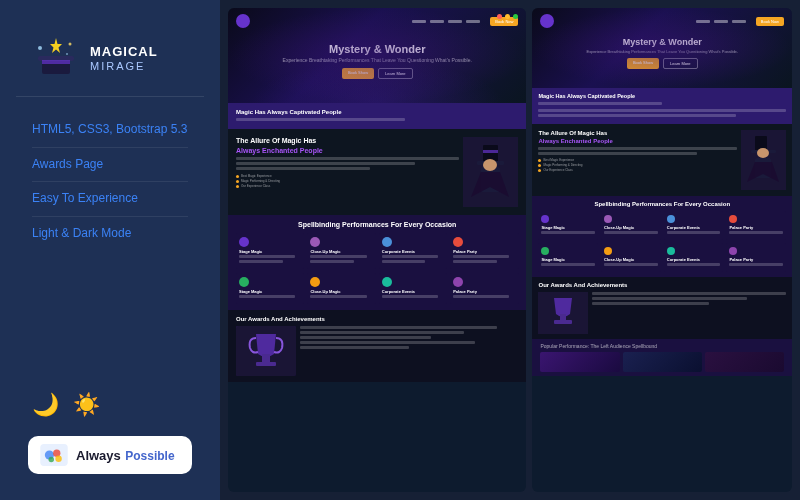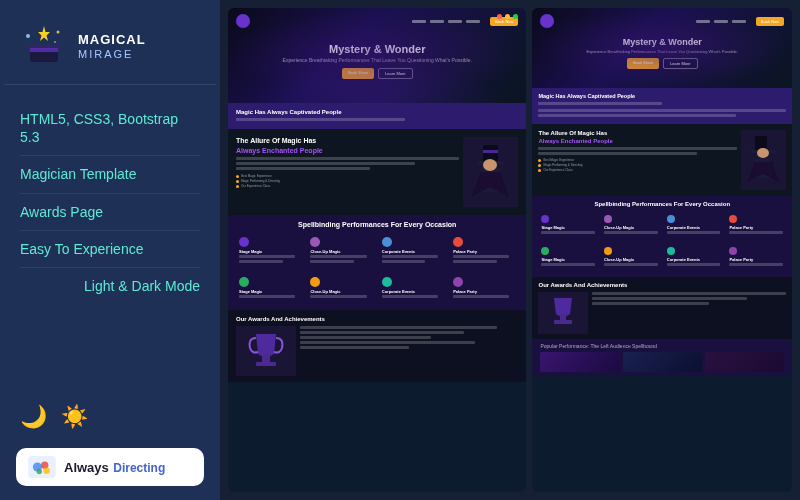--- a/index.html
+++ b/index.html
@@ -12,21 +12,21 @@
       display: flex;
     }
 
     
     .left-panel {
       width: 220px;
       min-width: 220px;
       background: #1e3055;
       display: flex;
       flex-direction: column;
-      padding: 4px;
+      padding: 16px;
       height: 500px;
       overflow: hidden;
     }
 
     .logo-area {
       display: flex;
       align-items: center;
       gap: 10px;
       padding: 18px 16px 14px;
       border-bottom: 1px solid rgba(255,255,255,0.1);
@@ -53,31 +53,30 @@
       font-weight: 400;
       letter-spacing: 2px;
     }
 
     .features-list {
       padding: 16px 16px 10px;
       flex: 1;
     }
 
     .feature-item {
-      color: #5eead4;
-      font-size: 14px;
+      color: #3b82f6;
+      font-size: 12px;
       font-weight: 400;
       padding: 9px 0;
       border-bottom: 1px solid rgba(255,255,255,0.08);
       line-height: 1.3;
     }
 
     .feature-item:last-child {
       border-bottom: none;
-      text-align: right;
     }
 
     .mode-icons {
       display: flex;
       gap: 14px;
       padding: 8px 16px 12px;
       align-items: center;
     }
 
     .moon-icon {
@@ -412,21 +411,20 @@
       <circle cx="35" cy="20" r="1" fill="#aaddff" opacity="0.6"></circle>
     </svg>
     <div>
       <div class="logo-text">MAGICAL</div>
       <div class="logo-sub">MIRAGE</div>
     </div>
   </div>
 
   <div class="features-list">
     <div class="feature-item">HTML5, CSS3, Bootstrap 5.3</div>
-    <div class="feature-item">Magician Template</div>
     <div class="feature-item">Awards Page</div>
     <div class="feature-item">Easy To Experience</div>
     <div class="feature-item">Light &amp; Dark Mode</div>
   </div>
 
   <div class="mode-icons">
     <span class="moon-icon">🌙</span>
     <span class="sun-icon">☀️</span>
   </div>
 
@@ -434,21 +432,21 @@
 
     <svg class="lucid-logo-icon" viewBox="0 0 30 24" xmlns="http://www.w3.org/2000/svg">
       <rect x="0" y="0" width="30" height="24" rx="4" fill="#e8f0fe"></rect>
       <circle cx="10" cy="12" r="5" fill="#4285f4" opacity="0.8"></circle>
       <circle cx="18" cy="10" r="4" fill="#ea4335" opacity="0.8"></circle>
       <circle cx="20" cy="16" r="3.5" fill="#fbbc04" opacity="0.8"></circle>
       <circle cx="12" cy="17" r="3" fill="#34a853" opacity="0.8"></circle>
     </svg>
     <div>
       <span class="lucid-text">Always</span>
-      <span class="lucid-sub">Directing</span>
+      <span class="lucid-sub">Possible</span>
     </div>
   </div>
 
 
 </div>
 
 <div class="right-panel">
 
   <div class="preview-column" style="flex: 1.15;">
     <div class="preview-scrollable">

